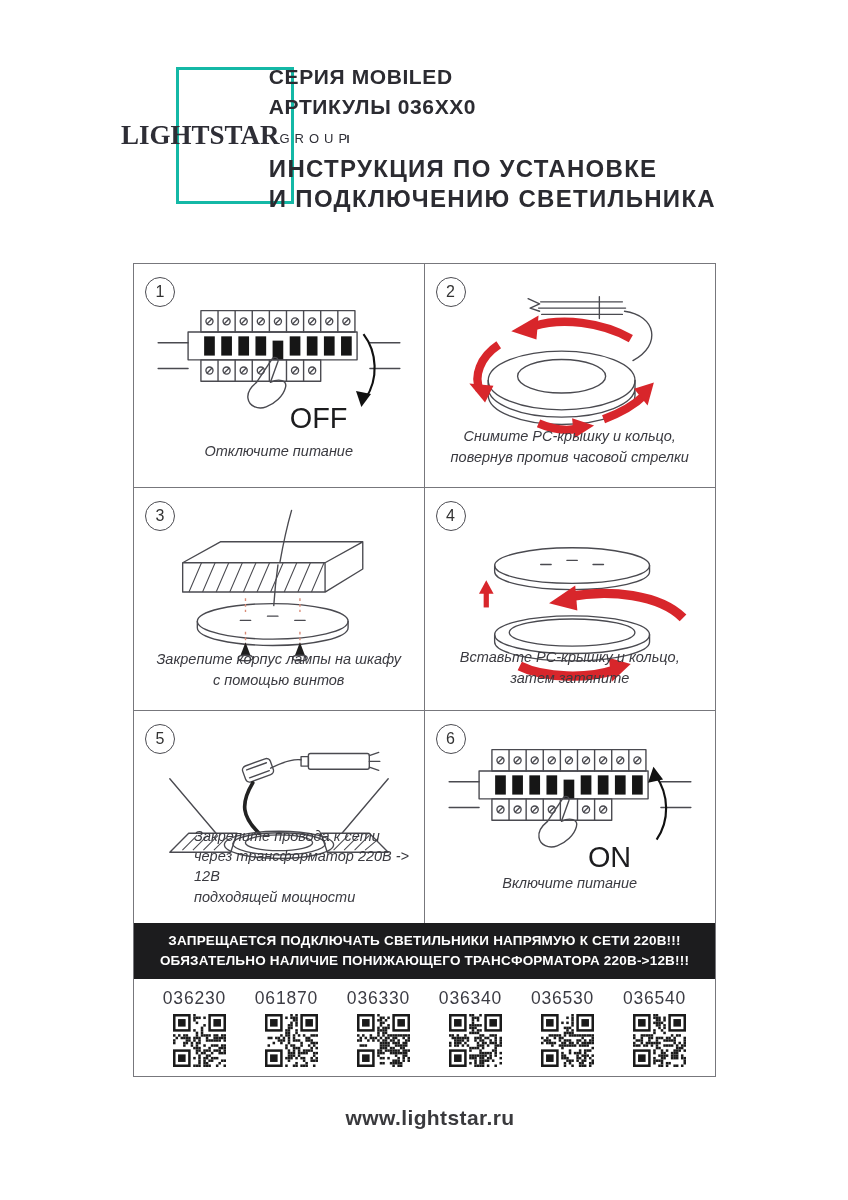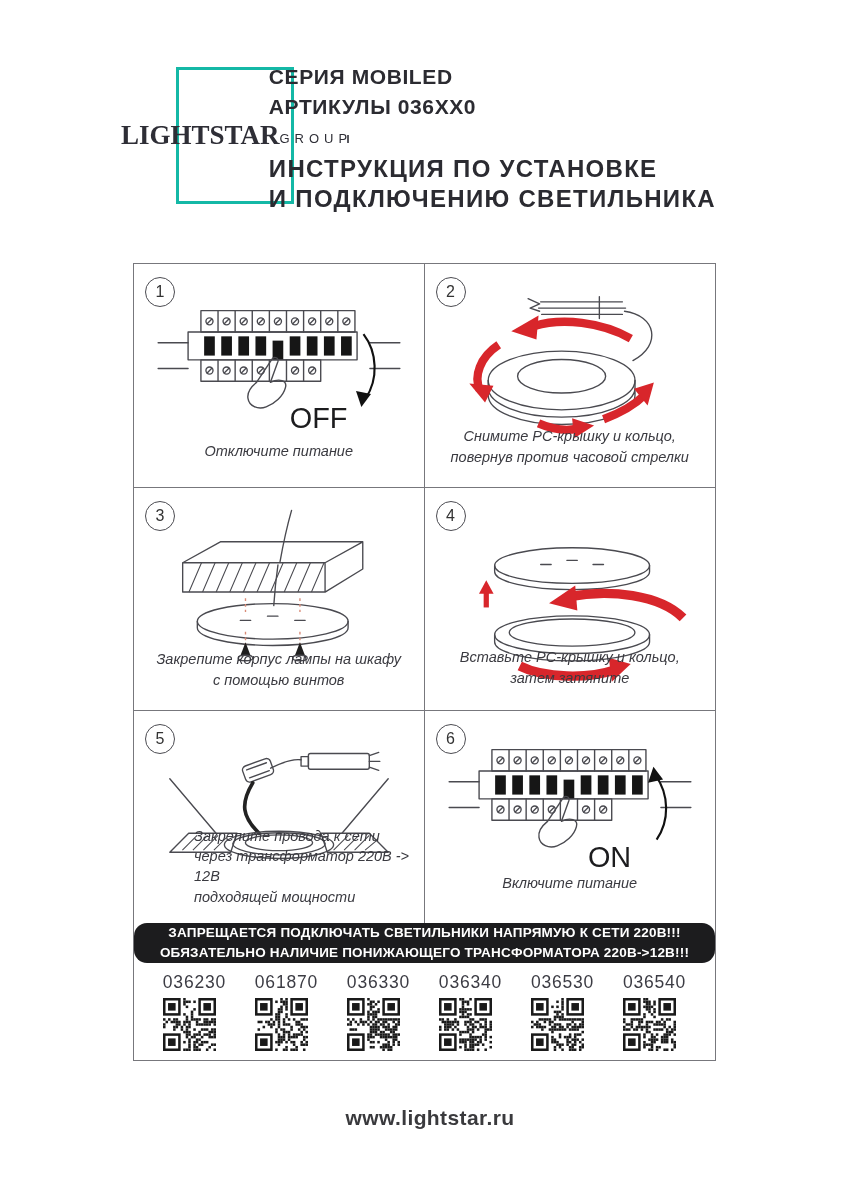--- a/index.html
+++ b/index.html
@@ -57,32 +57,31 @@
     font-size:16px; color:#333; background:#fff;
   }
   .art { position:absolute; left:0; right:0; display:flex; justify-content:center; }
   .caption {
     position:absolute; left:0; right:0; text-align:center;
     font-size:14.5px; line-height:1.4; color:#3a3a40;font-style:italic;
   }
   .caption.align-left { text-align:left; padding-left:60px; }
   
   .warning {
-    width:100%; height:40px; background:#1c1c1e; color:#fff;
+    width:100%; height:56px; background:#1c1c1e; color:#fff;
     display:flex; flex-direction:column; align-items:center; justify-content:center;
     text-align:center;
-    border-radius:13px;
   }
   .warning div { font-size:13.5px; font-weight:bold; line-height:1.45; letter-spacing:0.2px; }
   
   .articles {
     width:100%; height:97px; display:flex; justify-content:space-evenly;
     padding-top:9px; background:#fff;
   }
-  .article-col { text-align:left; }
+  .article-col { text-align:right; }
   .article-num { font-size:17.5px; color:#3c3c44; letter-spacing:0.8px; }
   .qr { margin-top:5px; width:53px; height:53px; }
   
   .footer {
     position:absolute; left:12px; right:0; top:1106px; text-align:center;
     font-size:21px; font-weight:bold; color:#3a3a3d; letter-spacing:0.4px;
   }
   
   .ink { stroke:#4a4a50; stroke-width:1.3; fill:none; stroke-linecap:round; stroke-linejoin:round; }
   .ink-thin { stroke:#4a4a50; stroke-width:1; fill:none; }

